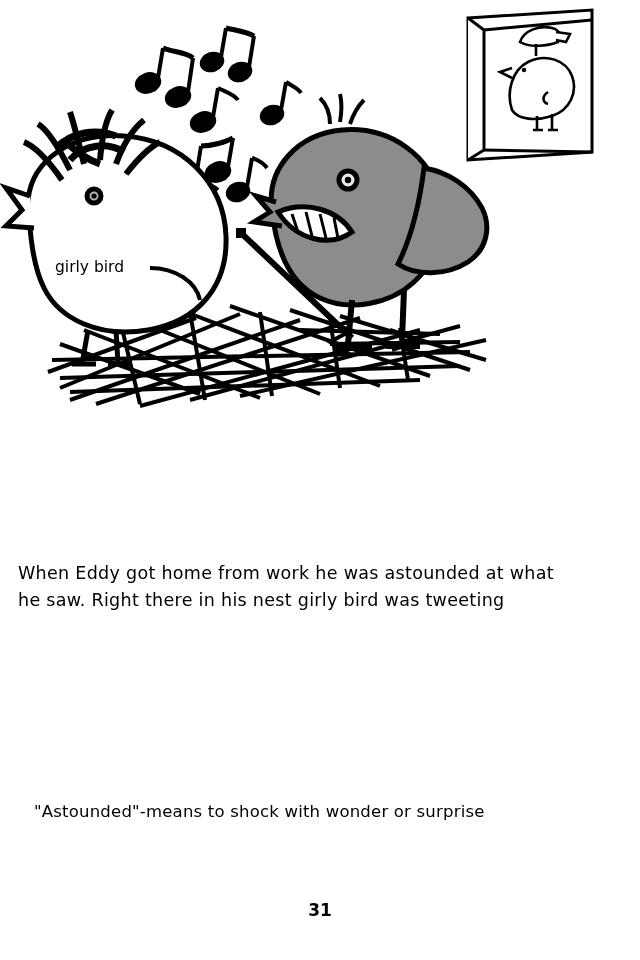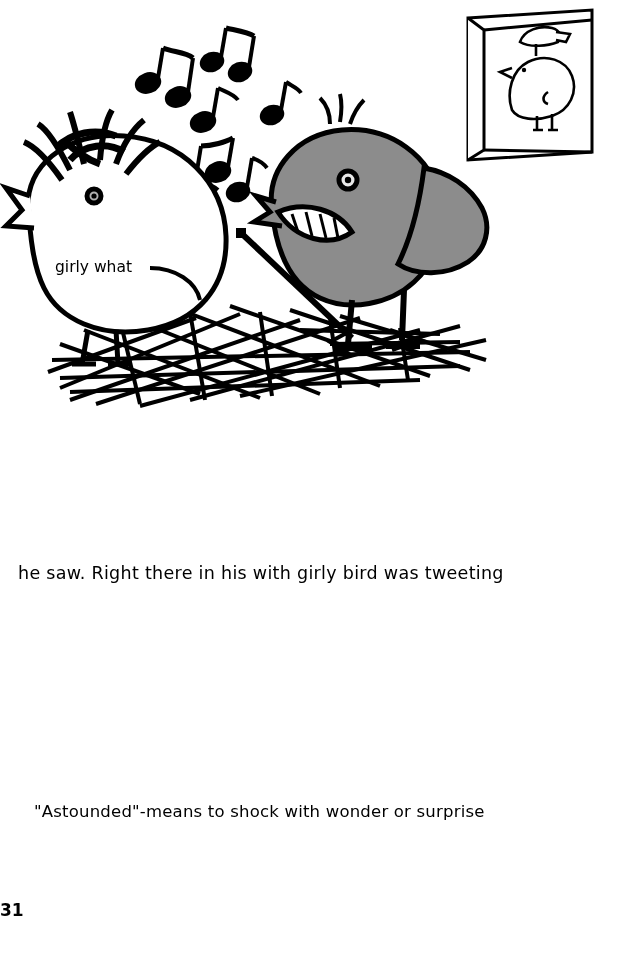--- a/index.html
+++ b/index.html
@@ -48,21 +48,21 @@
     font-family: "DejaVu Sans", sans-serif;
     font-size: 16.5px;
     line-height: 24px;
     letter-spacing: 0.2px;
   }
   .page-number {
     position: absolute;
     left: 0;
     top: 900px;
     width: 640px;
-    text-align: left;
+    text-align: center;
     font-family: "DejaVu Sans", sans-serif;
     font-size: 17px;
     font-weight: bold;
   }
   .caption-label {
     position: absolute;
     left: 55px;
     top: 258px;
     font-family: "DejaVu Sans", sans-serif;
     font-size: 15.5px;
@@ -214,24 +214,25 @@
 
         <path d="M352 300 L348 344 M334 348 L372 348" fill="none" stroke-width="6"></path>
         <path d="M404 290 L402 340 M386 346 L420 346" fill="none" stroke-width="6"></path>
 
         <path d="M240 232 L352 338" fill="none" stroke-width="6"></path>
         <rect x="236" y="228" width="10" height="10" fill="#000000" stroke="none"></rect>
       </g>
 
     </svg>
 
-    <div class="caption-label">girly what</div>
+    <div class="caption-label">girly bird</div>
   </div>
 
   <div class="body-text">
-    <p>he saw. Right there in his with girly bird was tweeting</p>
+    <p>When Eddy got home from work he was astounded at what</p>
+    <p>he saw. Right there in his nest girly bird was tweeting</p>
   </div>
 
   <div class="definition">"Astounded"-means to shock with wonder or surprise</div>
 
   <div class="page-number">31</div>
 
 </div>
 
 </body></html>

